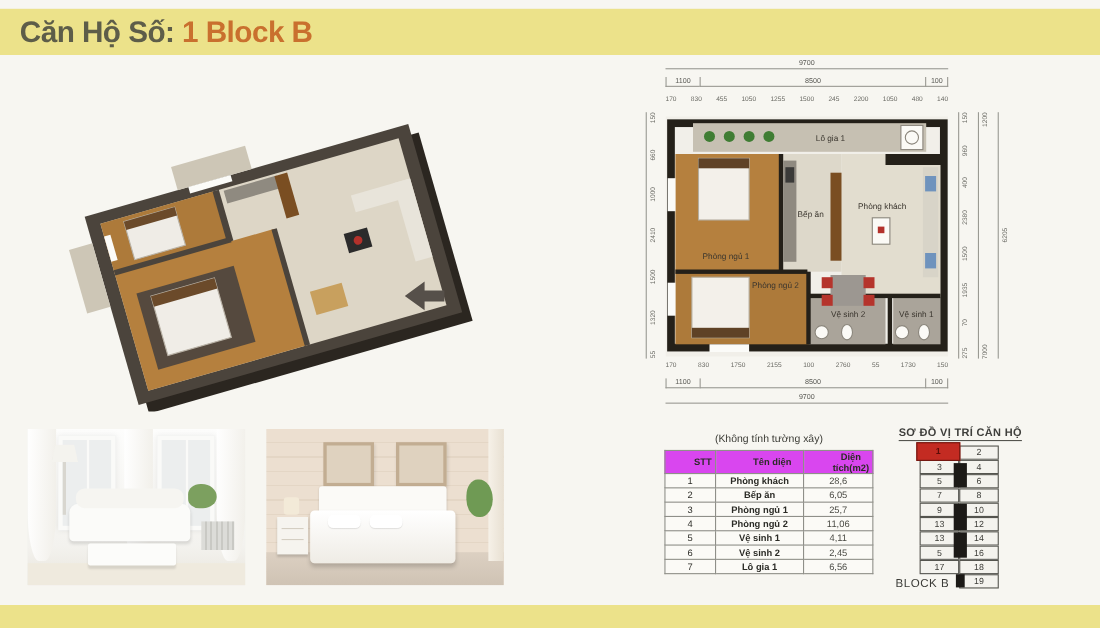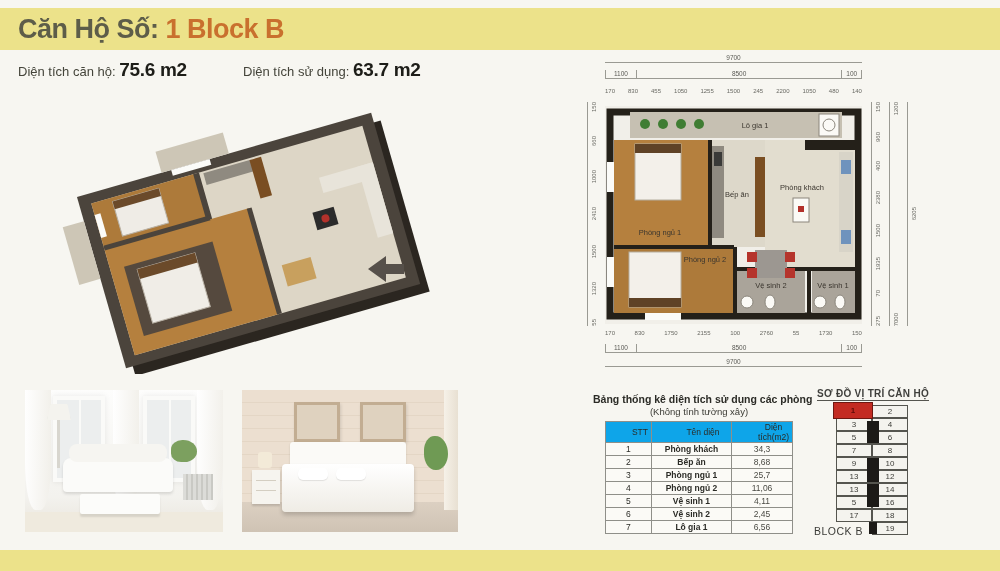--- a/index.html
+++ b/index.html
@@ -77,21 +77,21 @@
   .p2-plant { left:182px; top:46px; width:24px; height:34px; background:#6f9a54; border-radius:45% 55% 50% 50%; }
   .p2-curtain { left:202px; top:0; width:14px; height:120px; background:linear-gradient(90deg,#f6f1e8,#e8e0d2); }
 
   
   .stats { position:absolute; left:593px; top:393px; width:212px; color:#2b2b26; }
   .stats-title { font-size:10.5px; font-weight:bold; text-align:center; white-space:nowrap; }
   .stats-sub { font-size:9.5px; text-align:center; margin-top:1px; color:#3a3a34; }
   table.stats-table { border-collapse:collapse; margin:4px auto 0; }
   .stats-table th, .stats-table td { border:1px solid #8f8f89; font-size:8.5px; text-align:center;
       height:13px; padding:0 3px; background:#fbfaf6; color:#2b2b26; }
-  .stats-table th { background:#0ea5e9; font-weight:normal;padding-left:26px; }
+  .stats-table th { background:#d946ef; font-weight:bold;padding-left:26px; }
   .stats-table th:nth-child(1), .stats-table td:nth-child(1) { width:30px; }
   .stats-table th:nth-child(2), .stats-table td:nth-child(2) { width:80px; }
   .stats-table th:nth-child(3), .stats-table td:nth-child(3) { width:58px; }
   .stats-table td.c-name { font-weight:bold; }
   .stats-table td.c-val { color:#4a4a44; }
 
   
   .location { position:absolute; left:812px; top:383px; width:180px; height:162px; }
   .loc-title { font-size:10px; font-weight:bold; color:#3f3f3c; letter-spacing:.3px;
                border-bottom:1px solid #55554f; display:inline-block; padding-bottom:1px; margin-left:5px; }
@@ -112,24 +112,20 @@
 </style>
 </head>
 <body>
 
 <div class="page">
 
   <div class="band band-top"></div>
 
   <div class="title"><span>Căn Hộ Số: </span><span class="hl">1 Block B</span></div>
 
-  <div class="area-line">
-    <span class="area-group1"><span>Diện tích căn hộ: </span><b>75.6 m2</b></span>
-    <span class="area-group2"><span>Diện tích sử dụng: </span><b>63.7 m2</b></span>
-  </div>
 
   <svg class="plan3d" width="430" height="292" viewBox="0 0 430 292">
     <g transform="rotate(-16 215 146)">
       <rect x="69" y="80" width="306" height="178" fill="#2b2620"></rect>
       <rect x="62" y="70" width="306" height="178" fill="#4b443c"></rect>
       <rect x="74" y="80" width="282" height="158" fill="#ddd6c6"></rect>
       <rect x="74" y="80" width="108" height="48" fill="#ad7a3a"></rect>
       <rect x="74" y="128" width="150" height="110" fill="#b5803e"></rect>
       <rect x="180" y="80" width="6" height="48" fill="#4b443c"></rect>
       <rect x="74" y="124" width="110" height="5" fill="#4b443c"></rect>
@@ -321,40 +317,39 @@
     <div class="ph p2-pillow" style="left:56px"></div>
     <div class="ph p2-pillow" style="left:94px"></div>
     <div class="ph p2-stand">
         <i style="top:10px"></i>
         <i style="top:20px"></i>
       </div>
     <div class="ph p2-lampb"></div>
   </div>
 
   <div class="stats">
-    <div class="stats-title">Bảng thống kê diện tích sử dụng các phòng</div>
     <div class="stats-sub">(Không tính tường xây)</div>
     <table class="stats-table">
       <thead>
           <tr>
             <th>STT</th>
             <th>Tên diện</th>
             <th>Diện tích(m2)</th>
           </tr>
         </thead>
       <tbody>
           <tr>
             <td class="c-stt">1</td>
             <td class="c-name">Phòng khách</td>
-            <td class="c-val">34,3</td>
+            <td class="c-val">28,6</td>
           </tr>
           <tr>
             <td class="c-stt">2</td>
             <td class="c-name">Bếp ăn</td>
-            <td class="c-val">8,68</td>
+            <td class="c-val">6,05</td>
           </tr>
           <tr>
             <td class="c-stt">3</td>
             <td class="c-name">Phòng ngủ 1</td>
             <td class="c-val">25,7</td>
           </tr>
           <tr>
             <td class="c-stt">4</td>
             <td class="c-name">Phòng ngủ 2</td>
             <td class="c-val">11,06</td>

